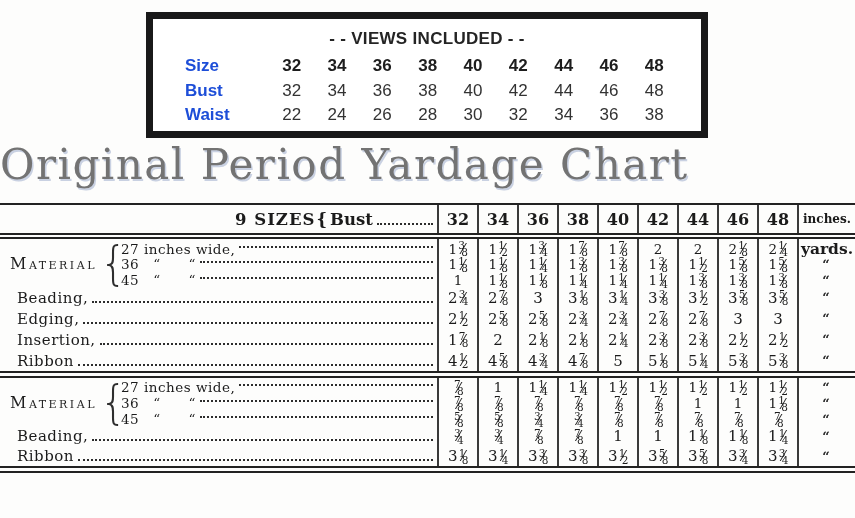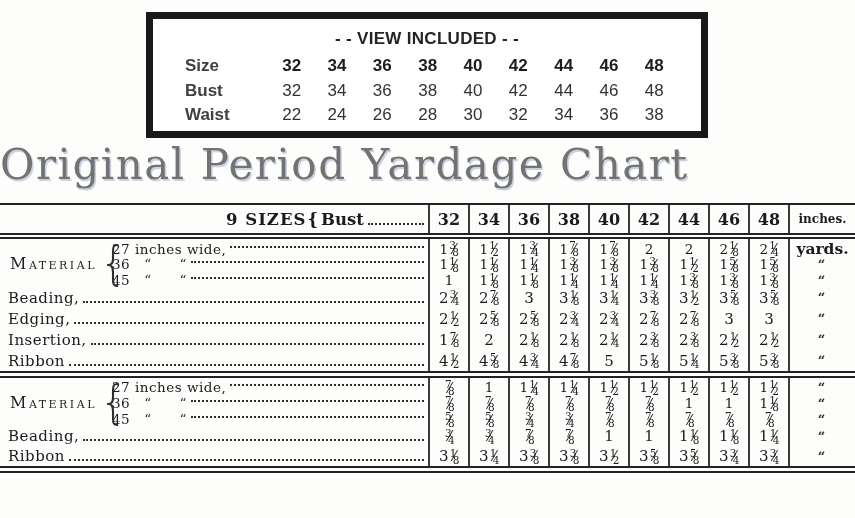--- a/index.html
+++ b/index.html
@@ -9,34 +9,34 @@
 
   
   .sizes-box{position:absolute;top:12px;left:146px;width:562px;height:126px;
              border:7px solid #191919;box-sizing:border-box;background:#ffffff;
              font-family:"Liberation Sans",sans-serif;}
   .sizes-heading{margin-top:10px;text-align:center;font-weight:700;font-size:17px;
                  letter-spacing:.3px;color:#242424;}
   .sizes-rows{padding:5px 24px 0 32px;}
   .sizes-row{display:grid;grid-template-columns:84px repeat(9,1fr);
              font-size:17px;line-height:24.5px;color:#333;}
-  .sizes-row .rl{font-weight:700;color:#404040;}
+  .sizes-row .rl{font-weight:700;color:#1d4ed8;}
   .sizes-row .rv{text-align:center;}
   .sizes-row.bold .rv{font-weight:700;color:#1d1d1d;}
 
   
   .title{position:absolute;top:140px;left:0;width:100%;
          font-family:"DejaVu Serif",serif;font-size:42px;font-weight:400;
          color:#737373;letter-spacing:1.5px;
          text-shadow:1.5px 1.5px 0 rgba(150,165,200,.5);}
 
   
   .yardage{position:absolute;top:203px;left:0;width:855px;
            border-top:2px solid #222;border-bottom:7px double #222;}
-  .grid{display:grid;grid-template-columns:428px repeat(9,40px) 1fr;}
+  .grid{display:grid;grid-template-columns:428px repeat(9,40px) 1fr;padding-left:9px;}
 
   .yt-header{height:28px;align-items:center;border-bottom:6px double #222;}
   .hdr-lab{display:flex;align-items:baseline;padding-left:226px;
            font-size:16.5px;font-weight:700;overflow:hidden;}
   .hdr-sizes-label{letter-spacing:1px;white-space:nowrap;}
   .hdr-brace{margin:0 3px 0 1px;}
   .leader{flex:1 1 auto;border-bottom:2.5px dotted #2c2c2c;margin:0 4px 4px 4px;min-width:8px;}
   .cell{border-left:2px solid #3a3a3a;align-self:stretch;display:flex;
         align-items:center;justify-content:center;text-align:center;white-space:nowrap;}
   .hdr-size{font-size:16px;font-weight:700;}
@@ -77,21 +77,21 @@
   .fn{font-size:10.5px;vertical-align:4.5px;}
   .fsl{font-size:14px;margin:0 -2.5px;}
   .fd{font-size:10.5px;vertical-align:-2px;}
 </style>
 </head>
 <body>
 
 <div class="page">
 
   <div class="sizes-box">
-    <div class="sizes-heading">- - VIEW INCLUDED - -</div>
+    <div class="sizes-heading">- - VIEWS INCLUDED - -</div>
     <div class="sizes-rows" id="sizes-rows">
         <div class="sizes-row bold">
           <span class="rl">Size</span>
           <span class="rv">32</span>
           <span class="rv">34</span>
           <span class="rv">36</span>
           <span class="rv">38</span>
           <span class="rv">40</span>
           <span class="rv">42</span>
           <span class="rv">44</span>

